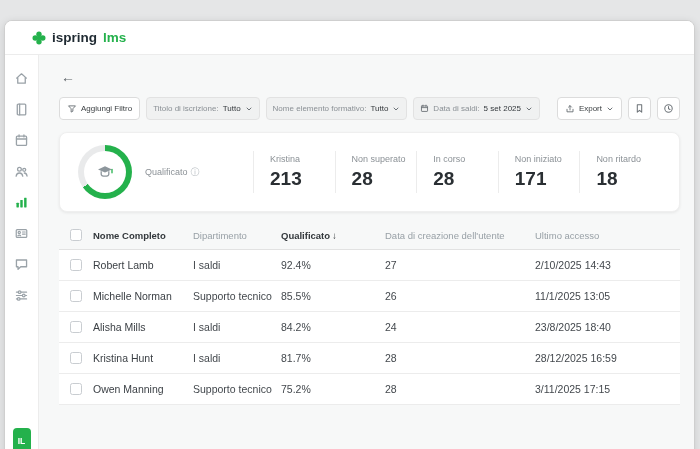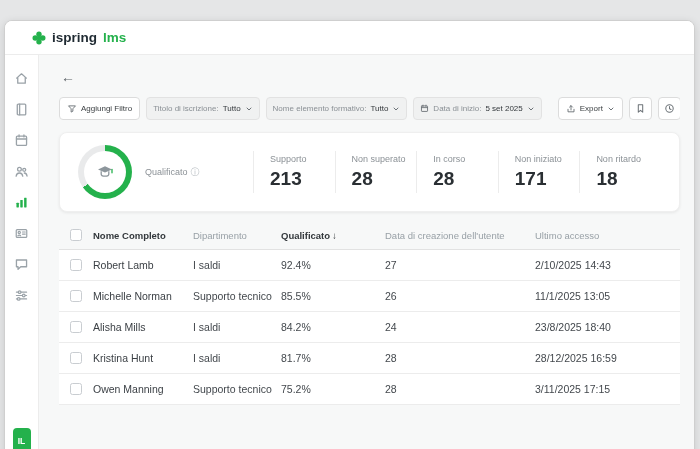--- a/index.html
+++ b/index.html
@@ -191,21 +191,21 @@
           <span class="chip-value">Tutto</span>
           <svg class="ic" width="8" height="8" viewBox="0 0 16 16" fill="none" stroke="#6d7378" stroke-width="2" stroke-linecap="round">
               <path d="M4 6l4 4 4-4"></path>
             </svg>
         </div>
         <div class="chip">
           <svg class="ic" width="9" height="9" viewBox="0 0 16 16" fill="none" stroke="#6d7378" stroke-width="1.6" stroke-linecap="round">
               <rect x="2.6" y="3.4" width="10.8" height="9.8" rx="1"></rect>
               <path d="M2.6 6.4h10.8M5.4 2v2.2M10.6 2v2.2"></path>
             </svg>
-          <span class="chip-label">Data di inizio:</span>
+          <span class="chip-label">Data di saldi:</span>
           <span class="chip-value">5 set 2025</span>
           <svg class="ic" width="8" height="8" viewBox="0 0 16 16" fill="none" stroke="#6d7378" stroke-width="2" stroke-linecap="round">
               <path d="M4 6l4 4 4-4"></path>
             </svg>
         </div>
         <div class="spacer"></div>
         <div class="btn">
           <svg class="ic" width="10" height="10" viewBox="0 0 16 16" fill="none" stroke="#6d7378" stroke-width="1.5" stroke-linecap="round" stroke-linejoin="round">
               <path d="M8 9.5V2.8M5.6 5 8 2.6 10.4 5M3.2 8.5v4h9.6v-4"></path>
             </svg>
@@ -240,21 +240,21 @@
         </div>
         <div class="qual-block">
           <div class="stat-label">
             <span>Qualificato</span>
             <span class="info">ⓘ</span>
           </div>
         </div>
         <div class="v-div"></div>
         <div class="stat-block">
           <div class="stat-label">
-              <span>Supporto</span>
+              <span>Kristina</span>
             </div>
           <div class="stat-value">213</div>
         </div>
         <div class="v-div"></div>
         <div class="stat-block">
           <div class="stat-label">
               <span>Non superato</span>
             </div>
           <div class="stat-value">28</div>
         </div>

